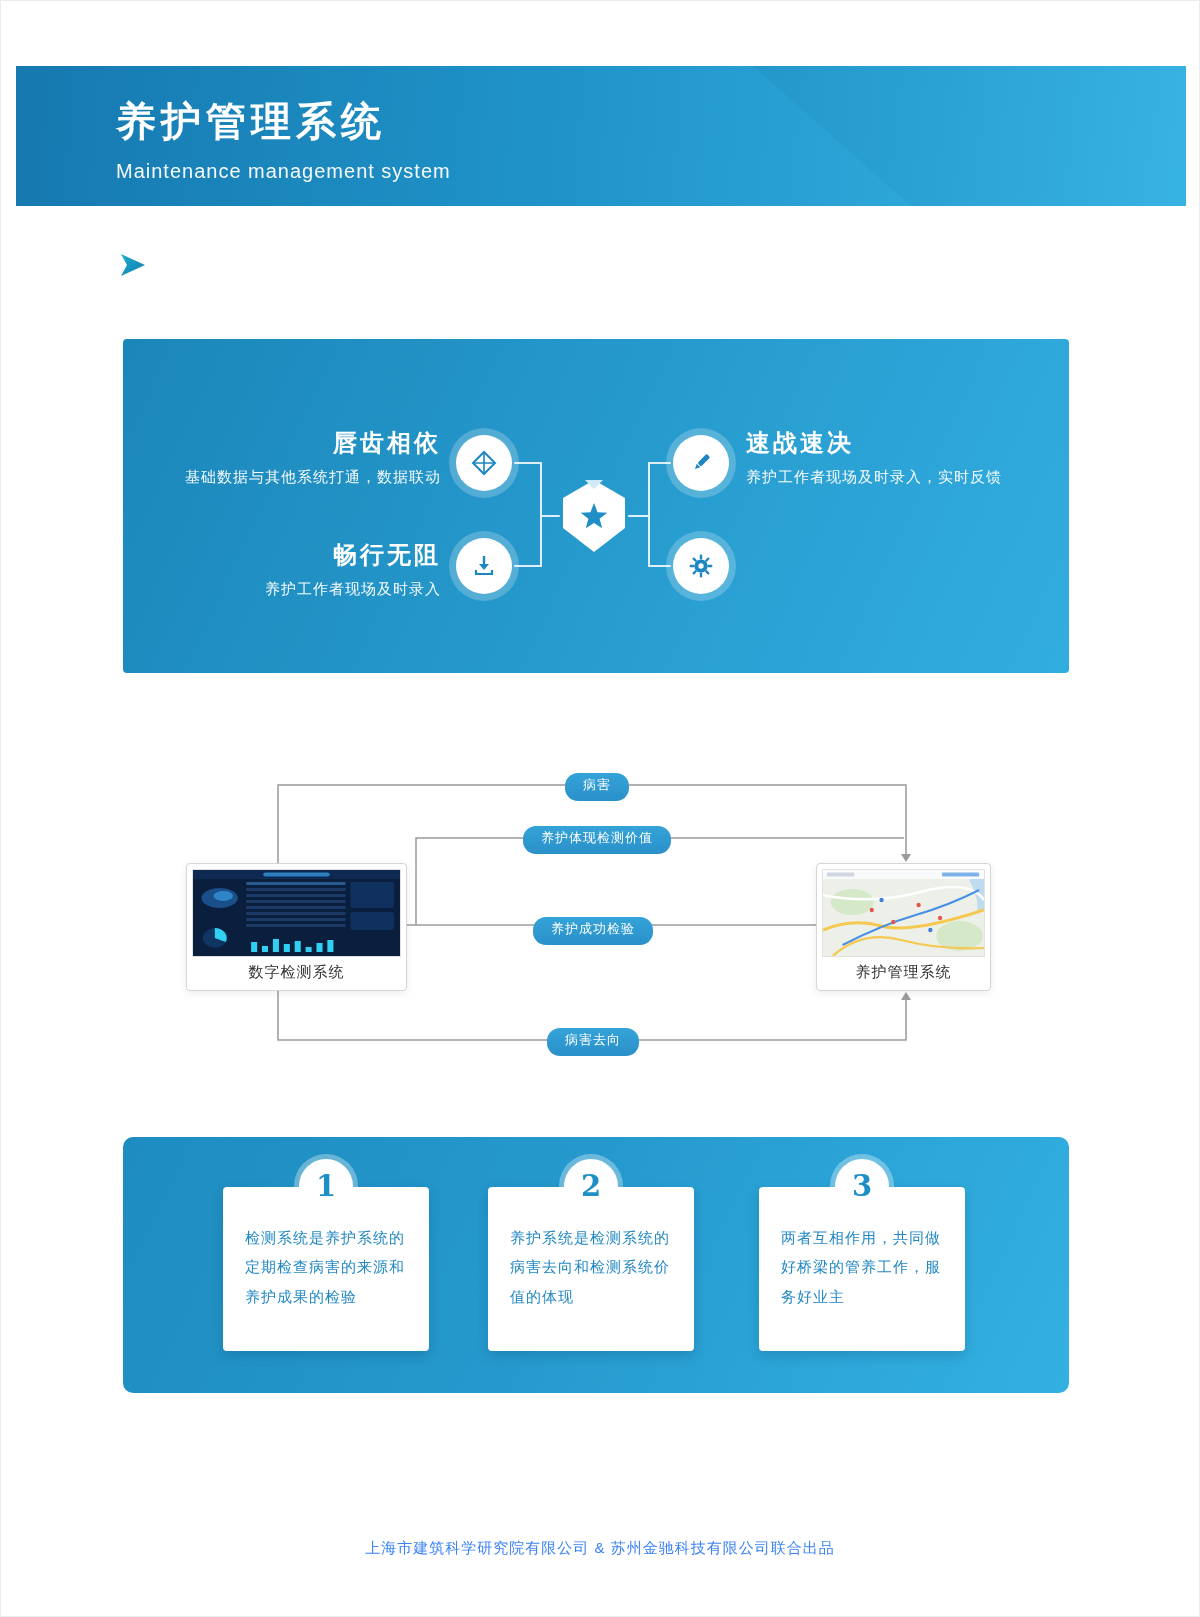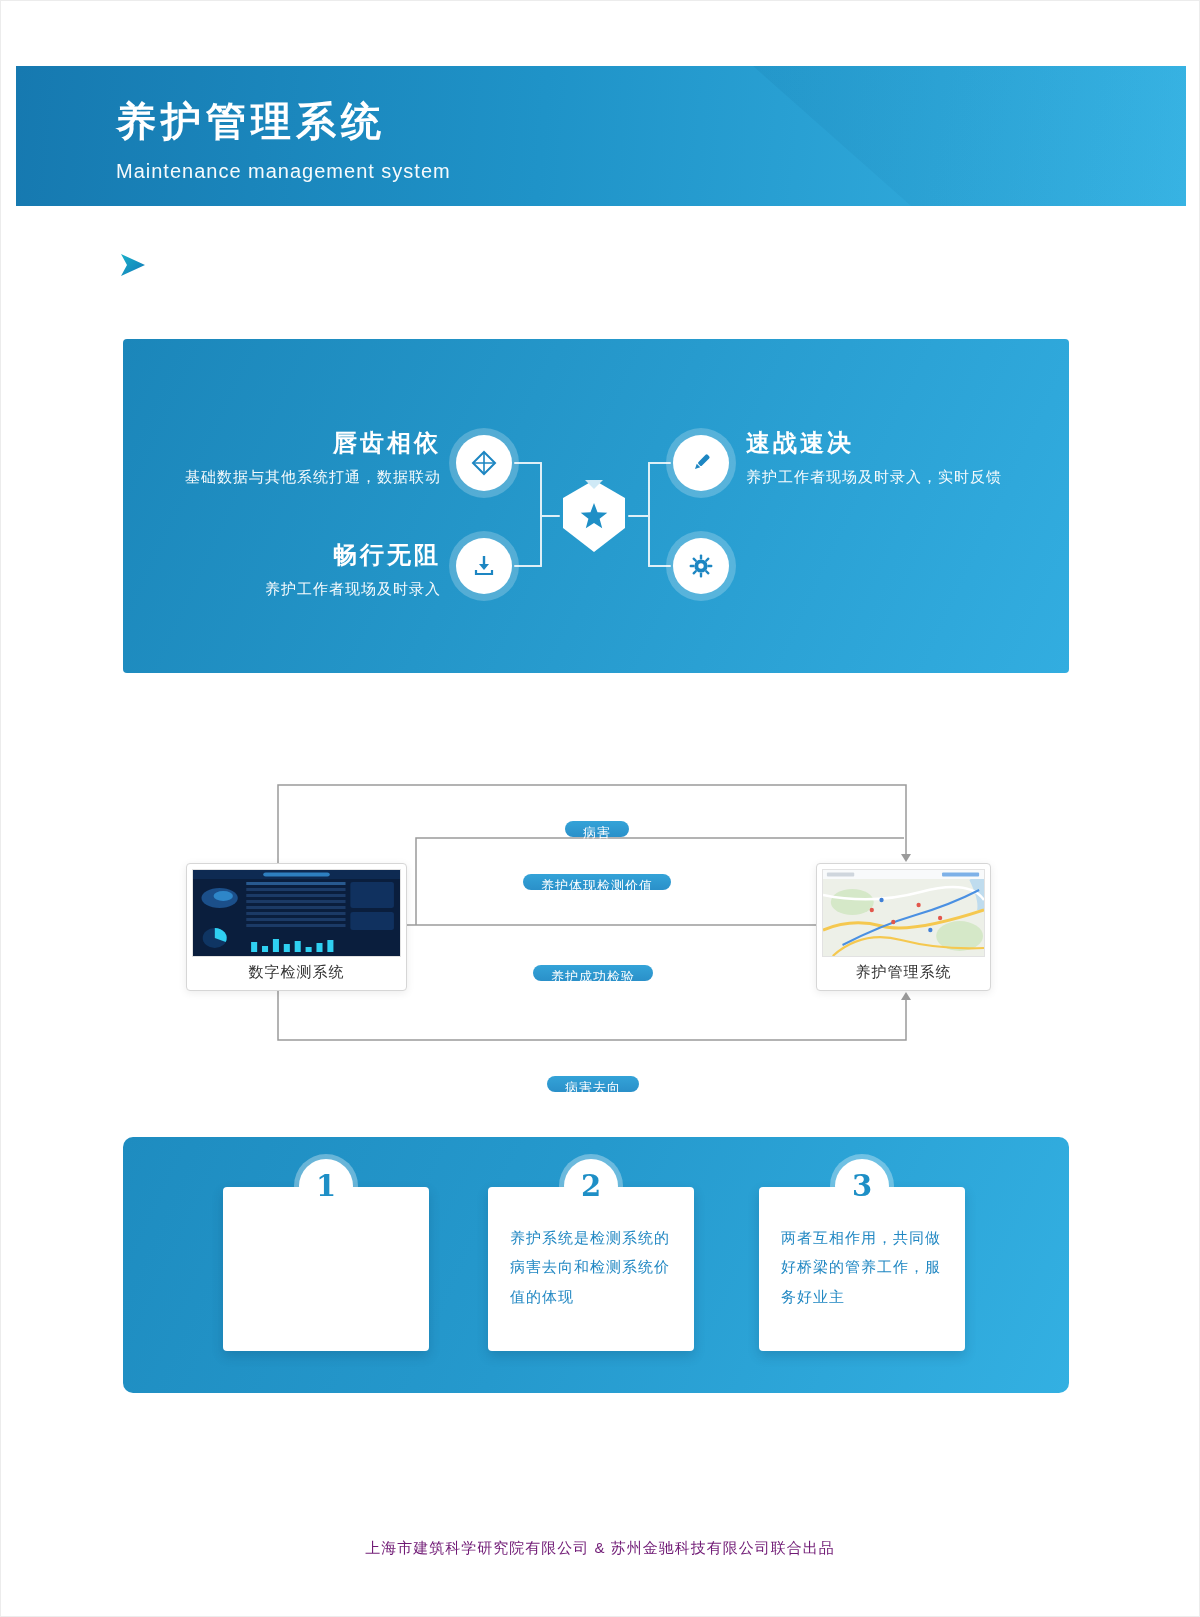--- a/index.html
+++ b/index.html
@@ -58,22 +58,22 @@
     box-shadow:0 2px 8px rgba(0,0,0,0.08); padding:5px;
     display:flex; flex-direction:column; align-items:center;
   }
   .left-node  { left:185px; top:102px; width:221px; height:128px; }
   .right-node { left:815px; top:102px; width:175px; height:128px; }
   .node svg { width:100%; height:88px; display:block; border:1px solid #e2e2e2; }
   .node .nlabel { margin-top:6px; font-size:15px; color:#333; letter-spacing:1px; }
   .pill {
     position:absolute; transform:translateX(-50%);
     background:linear-gradient(180deg,#34a3d8,#2a90c9); color:#fff;
-    font-size:13px; letter-spacing:1px; border-radius:13px; height:16px; line-height:24px;
-    padding:0 18px; white-space:nowrap;margin-top:48px;
+    font-size:13px; letter-spacing:1px; border-radius:13px; height:28px; line-height:24px;
+    padding:0 18px; white-space:nowrap;
   }
   .pill-top    { left:596px; top:12px; }
   .pill-upper  { left:596px; top:65px; }
   .pill-middle { left:592px; top:156px; }
   .pill-bottom { left:592px; top:267px; }
 
   
   .steps-panel {
     position:absolute; left:122px; top:1136px; width:946px; height:256px; border-radius:10px;
     background:linear-gradient(115deg,#1e8cc0 0%,#2599cd 45%,#33b0e2 100%);
@@ -90,21 +90,21 @@
     display:flex; align-items:center; justify-content:center;
     box-shadow:0 0 0 5px rgba(255,255,255,0.32);
   }
   .step-text {
     padding:36px 22px 0; color:#2288c3; font-size:15px; line-height:1.95; letter-spacing:1px;
   }
 
   
   .footer {
     position:absolute; left:0; right:0; top:1538px; text-align:center;
-    color:#701a75; font-size:15px; letter-spacing:1px;
+    color:#3b82f6; font-size:15px; letter-spacing:1px;
   }
 </style>
 </head>
 <body>
 
 <div class="page">
 
   <div class="banner">
     <div class="banner-wedge"></div>
     <div class="banner-text">
@@ -282,20 +282,21 @@
 
     <div class="pill pill-top">病害</div>
     <div class="pill pill-upper">养护体现检测价值</div>
     <div class="pill pill-middle">养护成功检验</div>
     <div class="pill pill-bottom">病害去向</div>
   </div>
 
   <div class="steps-panel">
     <div class="step-card s1">
       <div class="step-num">1</div>
+      <div class="step-text">检测系统是养护系统的定期检查病害的来源和养护成果的检验</div>
     </div>
     <div class="step-card s2">
       <div class="step-num">2</div>
       <div class="step-text">养护系统是检测系统的病害去向和检测系统价值的体现</div>
     </div>
     <div class="step-card s3">
       <div class="step-num">3</div>
       <div class="step-text">两者互相作用，共同做好桥梁的管养工作，服务好业主</div>
     </div>
   </div>

